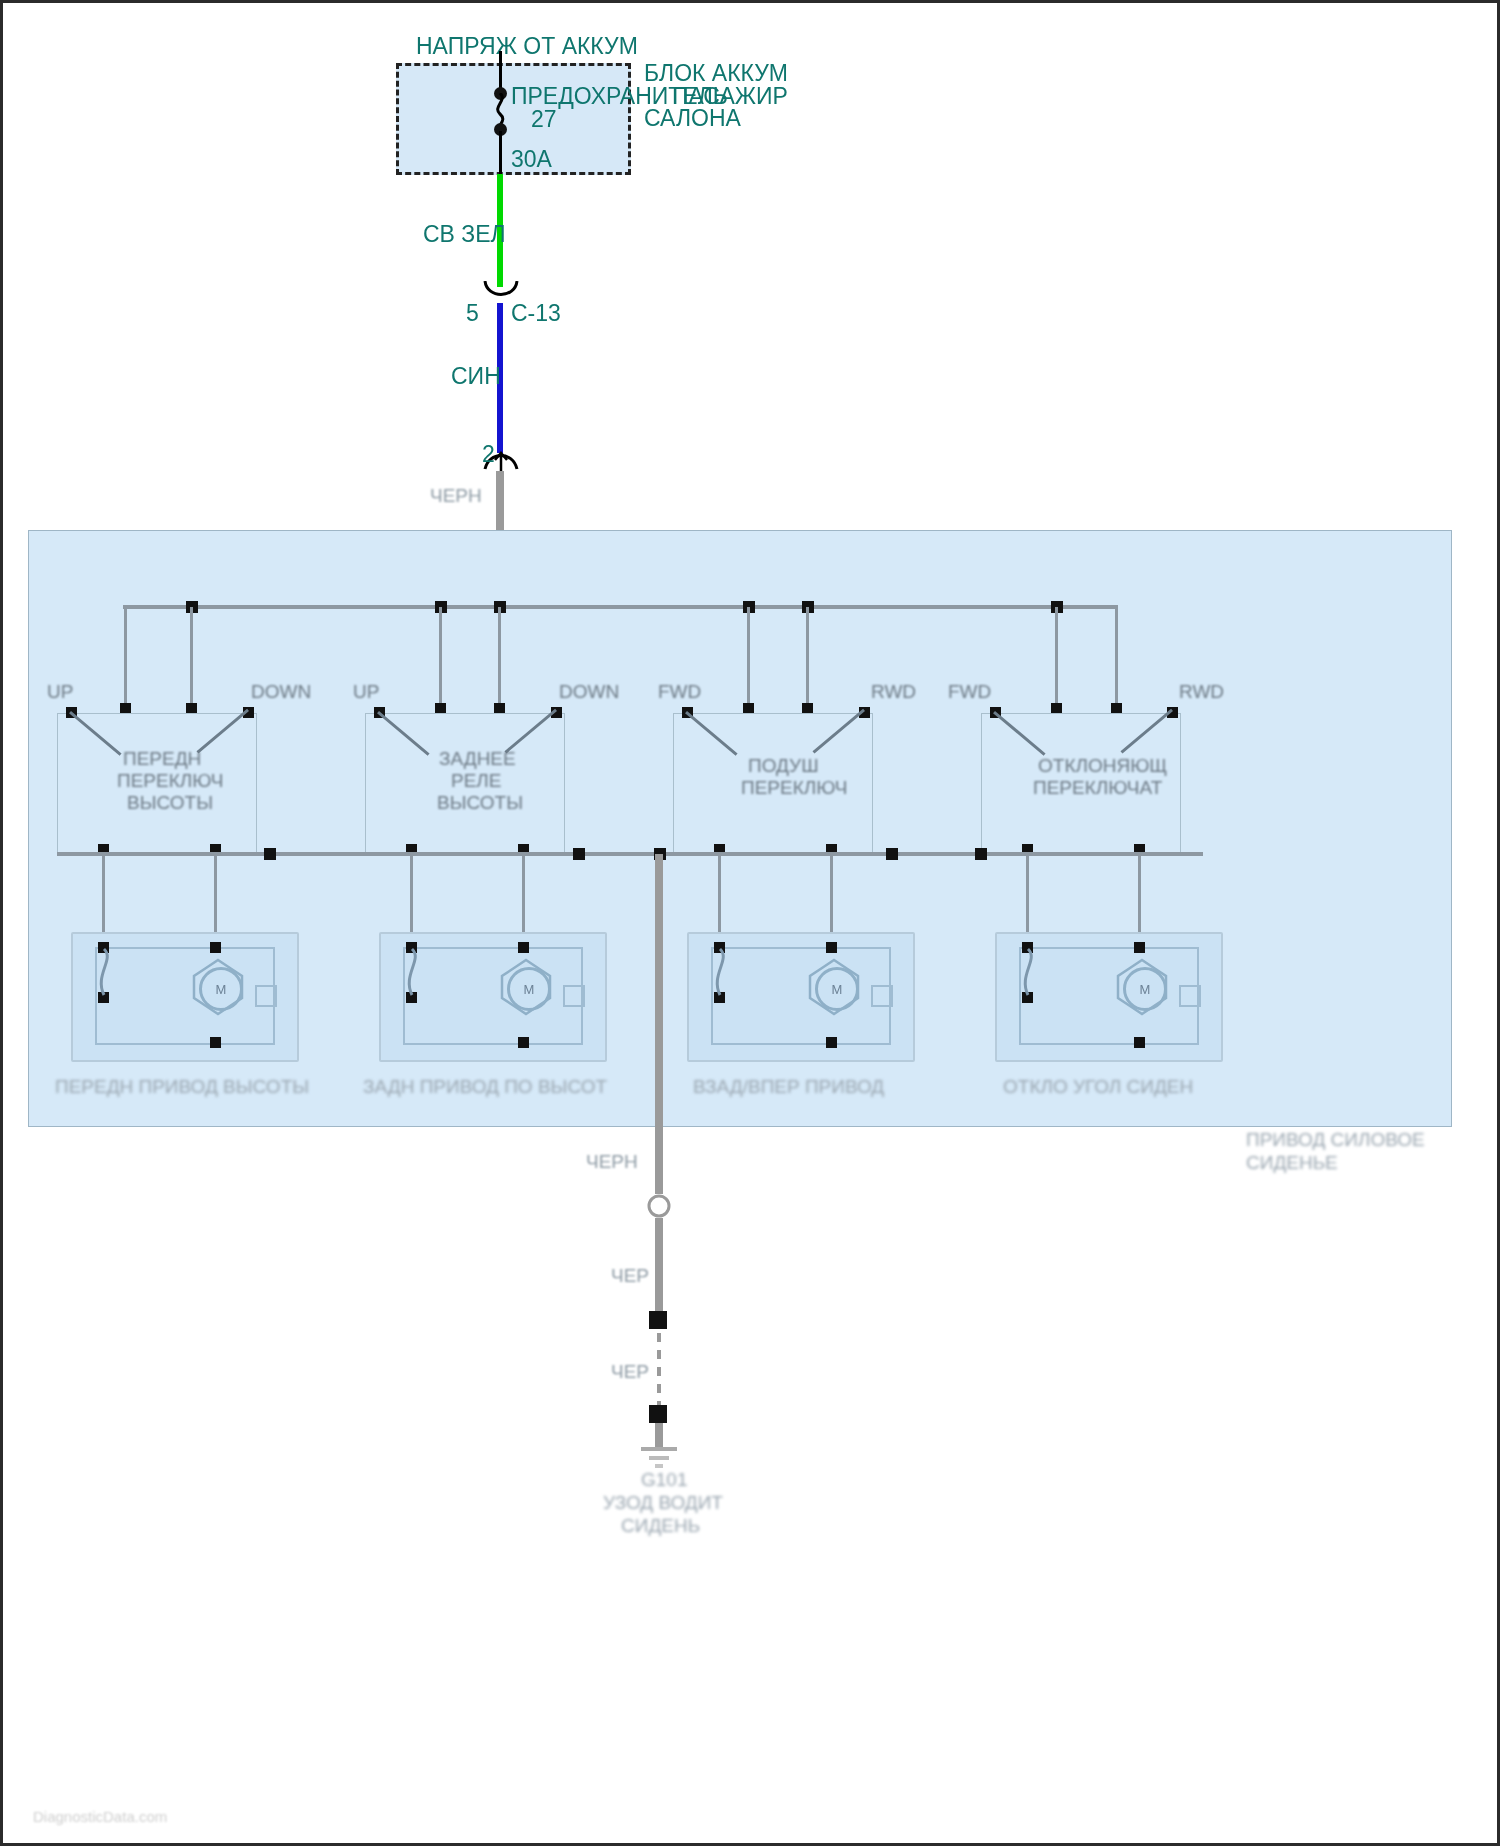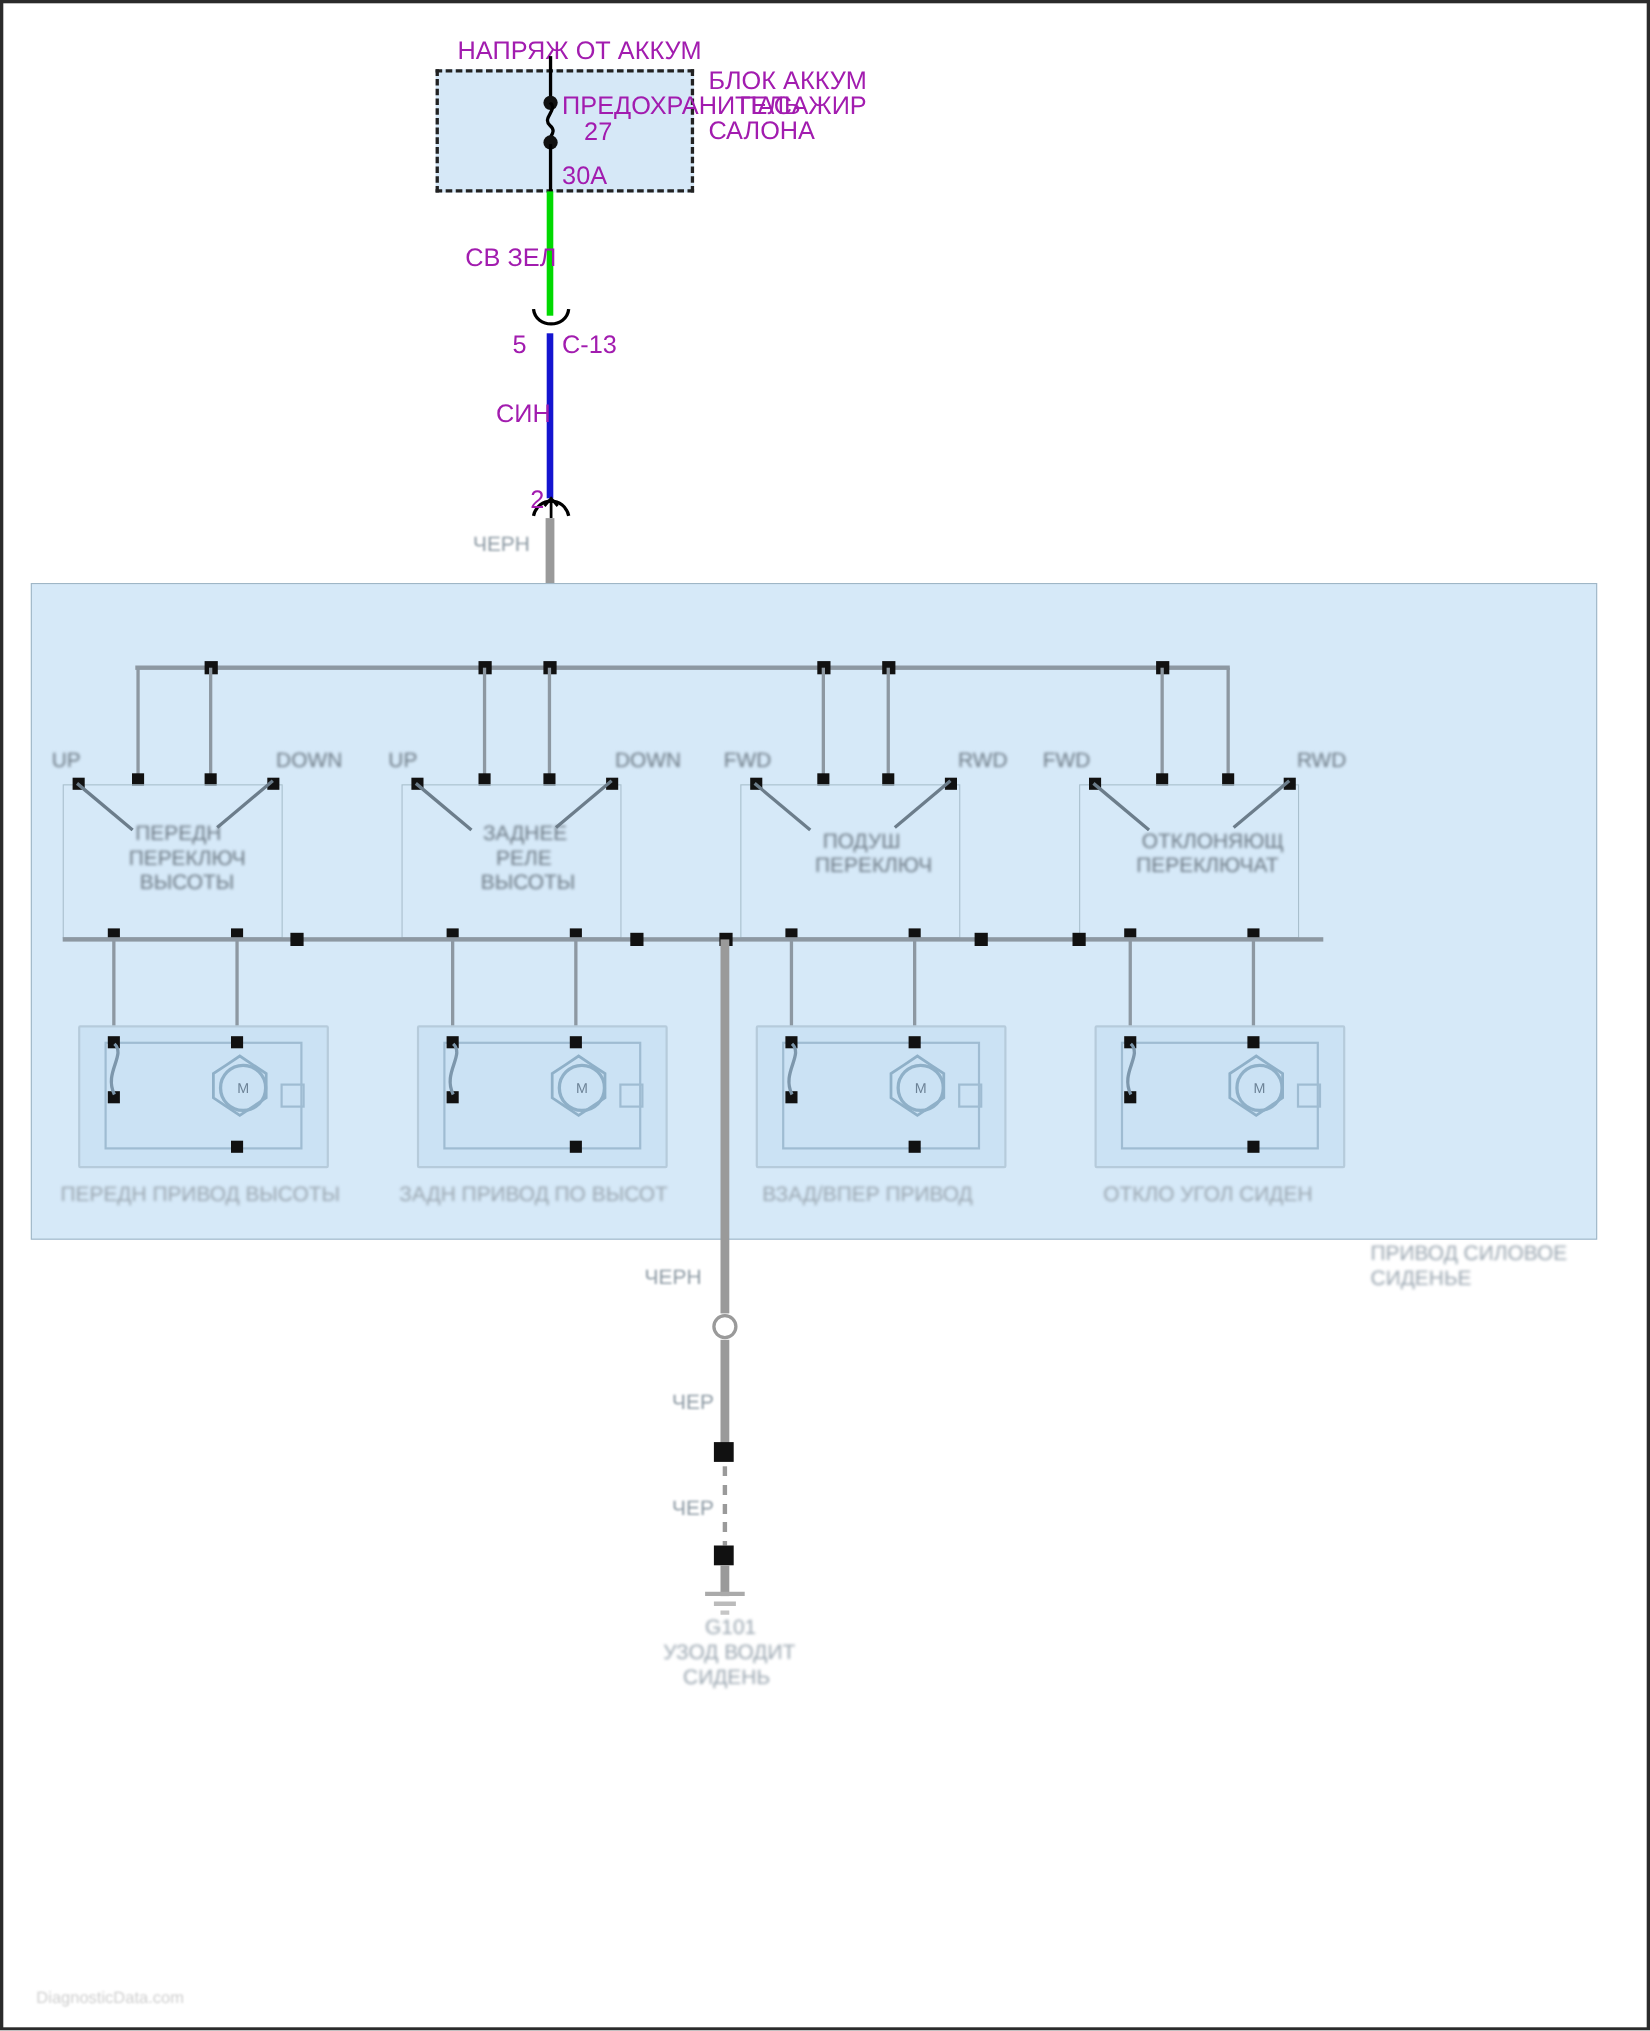--- a/index.html
+++ b/index.html
@@ -7,21 +7,21 @@
   #sheet{
     position:relative;
     width:1500px;height:1846px;
     background:#ffffff;
     border:3px solid #2b2b2b;
     box-sizing:border-box;
     overflow:hidden;
   }
   .abs{position:absolute;}
   
-  .t{position:absolute;color:#a21caf;white-space:pre;line-height:1.15;}
+  .t{position:absolute;color:#0f766e;white-space:pre;line-height:1.15;}
   .t-big{font-size:23px;}
   .t-sm{font-size:19px;}
   .blur-dark{color:#6d7a85;filter:blur(1.25px);}
   .blur-light{color:#9aa6b0;filter:blur(1.5px);}
   .blur-grey{color:#8d9aa4;filter:blur(1.1px);}
   .wm{color:#cfcfcf;font-size:15px;filter:blur(.8px);}
   
   .w{position:absolute;background:#555;}
   .w-blk{background:#000;}
   .w-grn{background:#00d900;}

